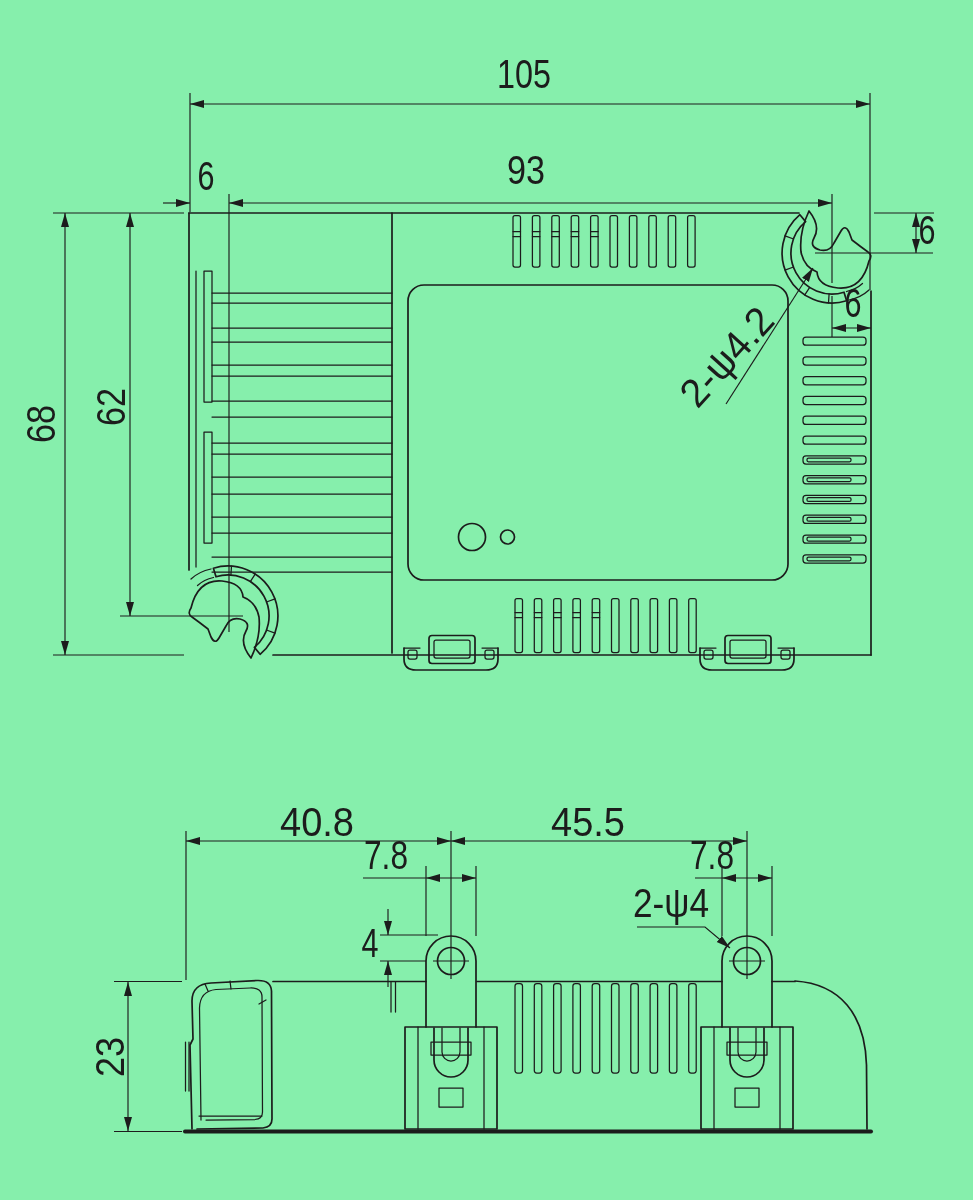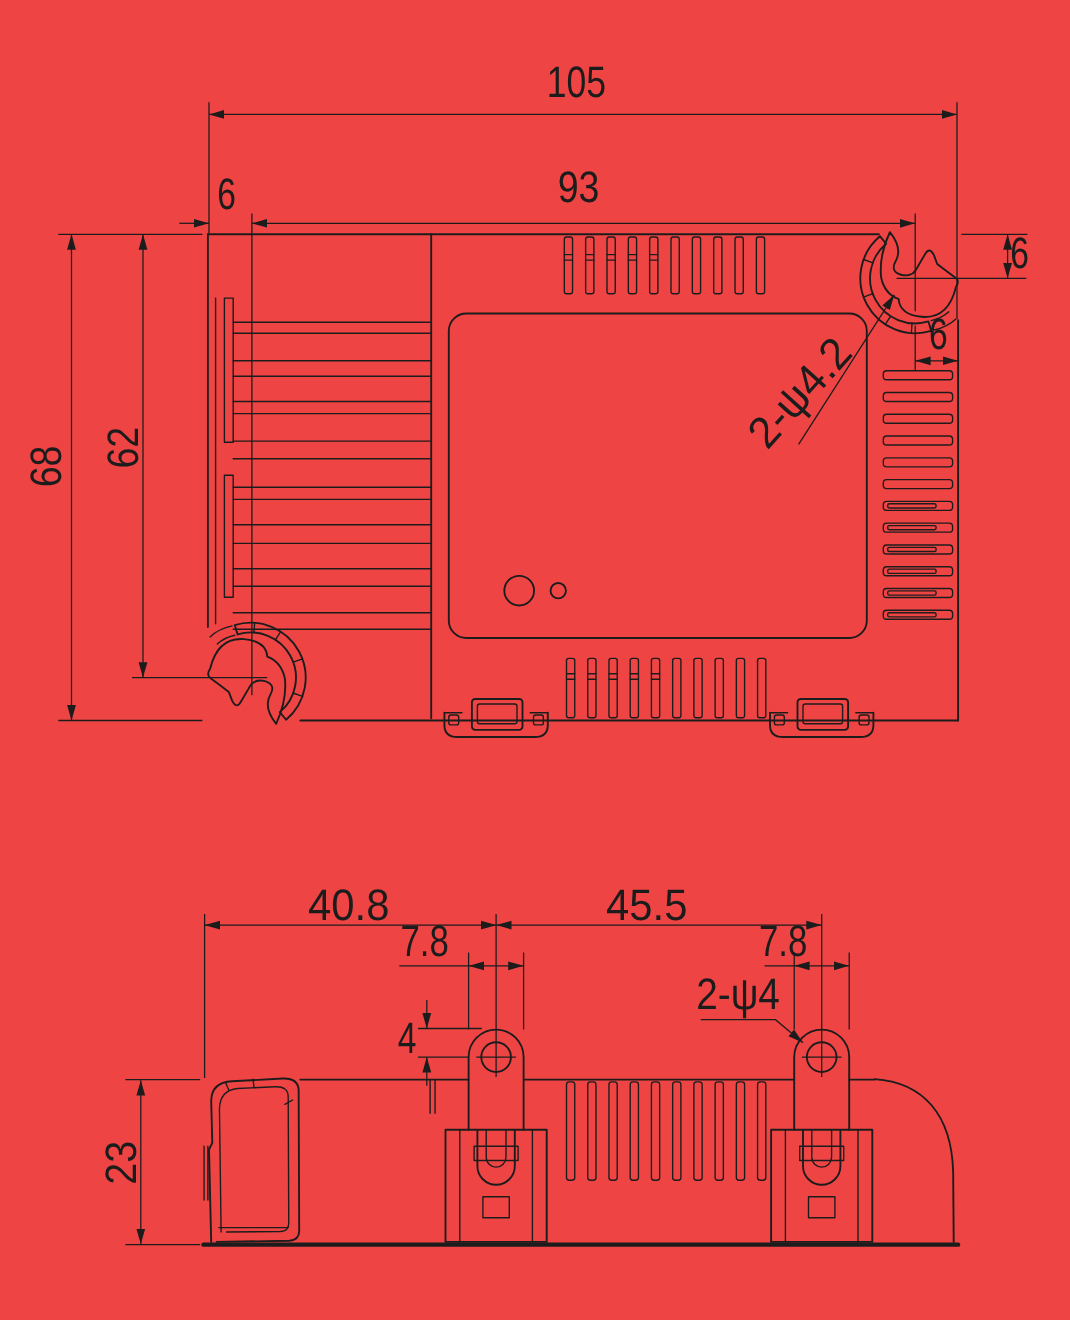--- a/index.html
+++ b/index.html
@@ -1,16 +1,16 @@
 <!DOCTYPE html>
 <html><head>
 <meta charset="utf-8">
 <style>
   html,body{margin:0;padding:0;background:#ffffff;}
-  .page{width:973px;height:1200px;background:#ef4444;position:relative;font-family:"Liberation Sans",sans-serif;}
+  .page{width:973px;height:1200px;background:#86efac;position:relative;font-family:"Liberation Sans",sans-serif;}
   svg{display:block;}
   .ln{fill:none;stroke:#1c1c1c;stroke-width:1.7;stroke-linecap:round;stroke-linejoin:round;}
   .ln2{fill:none;stroke:#1c1c1c;stroke-width:1.25;stroke-linecap:round;stroke-linejoin:round;}
   .dim{fill:none;stroke:#1c1c1c;stroke-width:1.15;stroke-linecap:butt;}
   .thick{fill:none;stroke:#1c1c1c;stroke-width:4;stroke-linecap:round;}
   .txt{fill:#1c1c1c;font-family:"Liberation Sans",sans-serif;font-size:40px;}
 </style>
 </head>
 <body>
 

